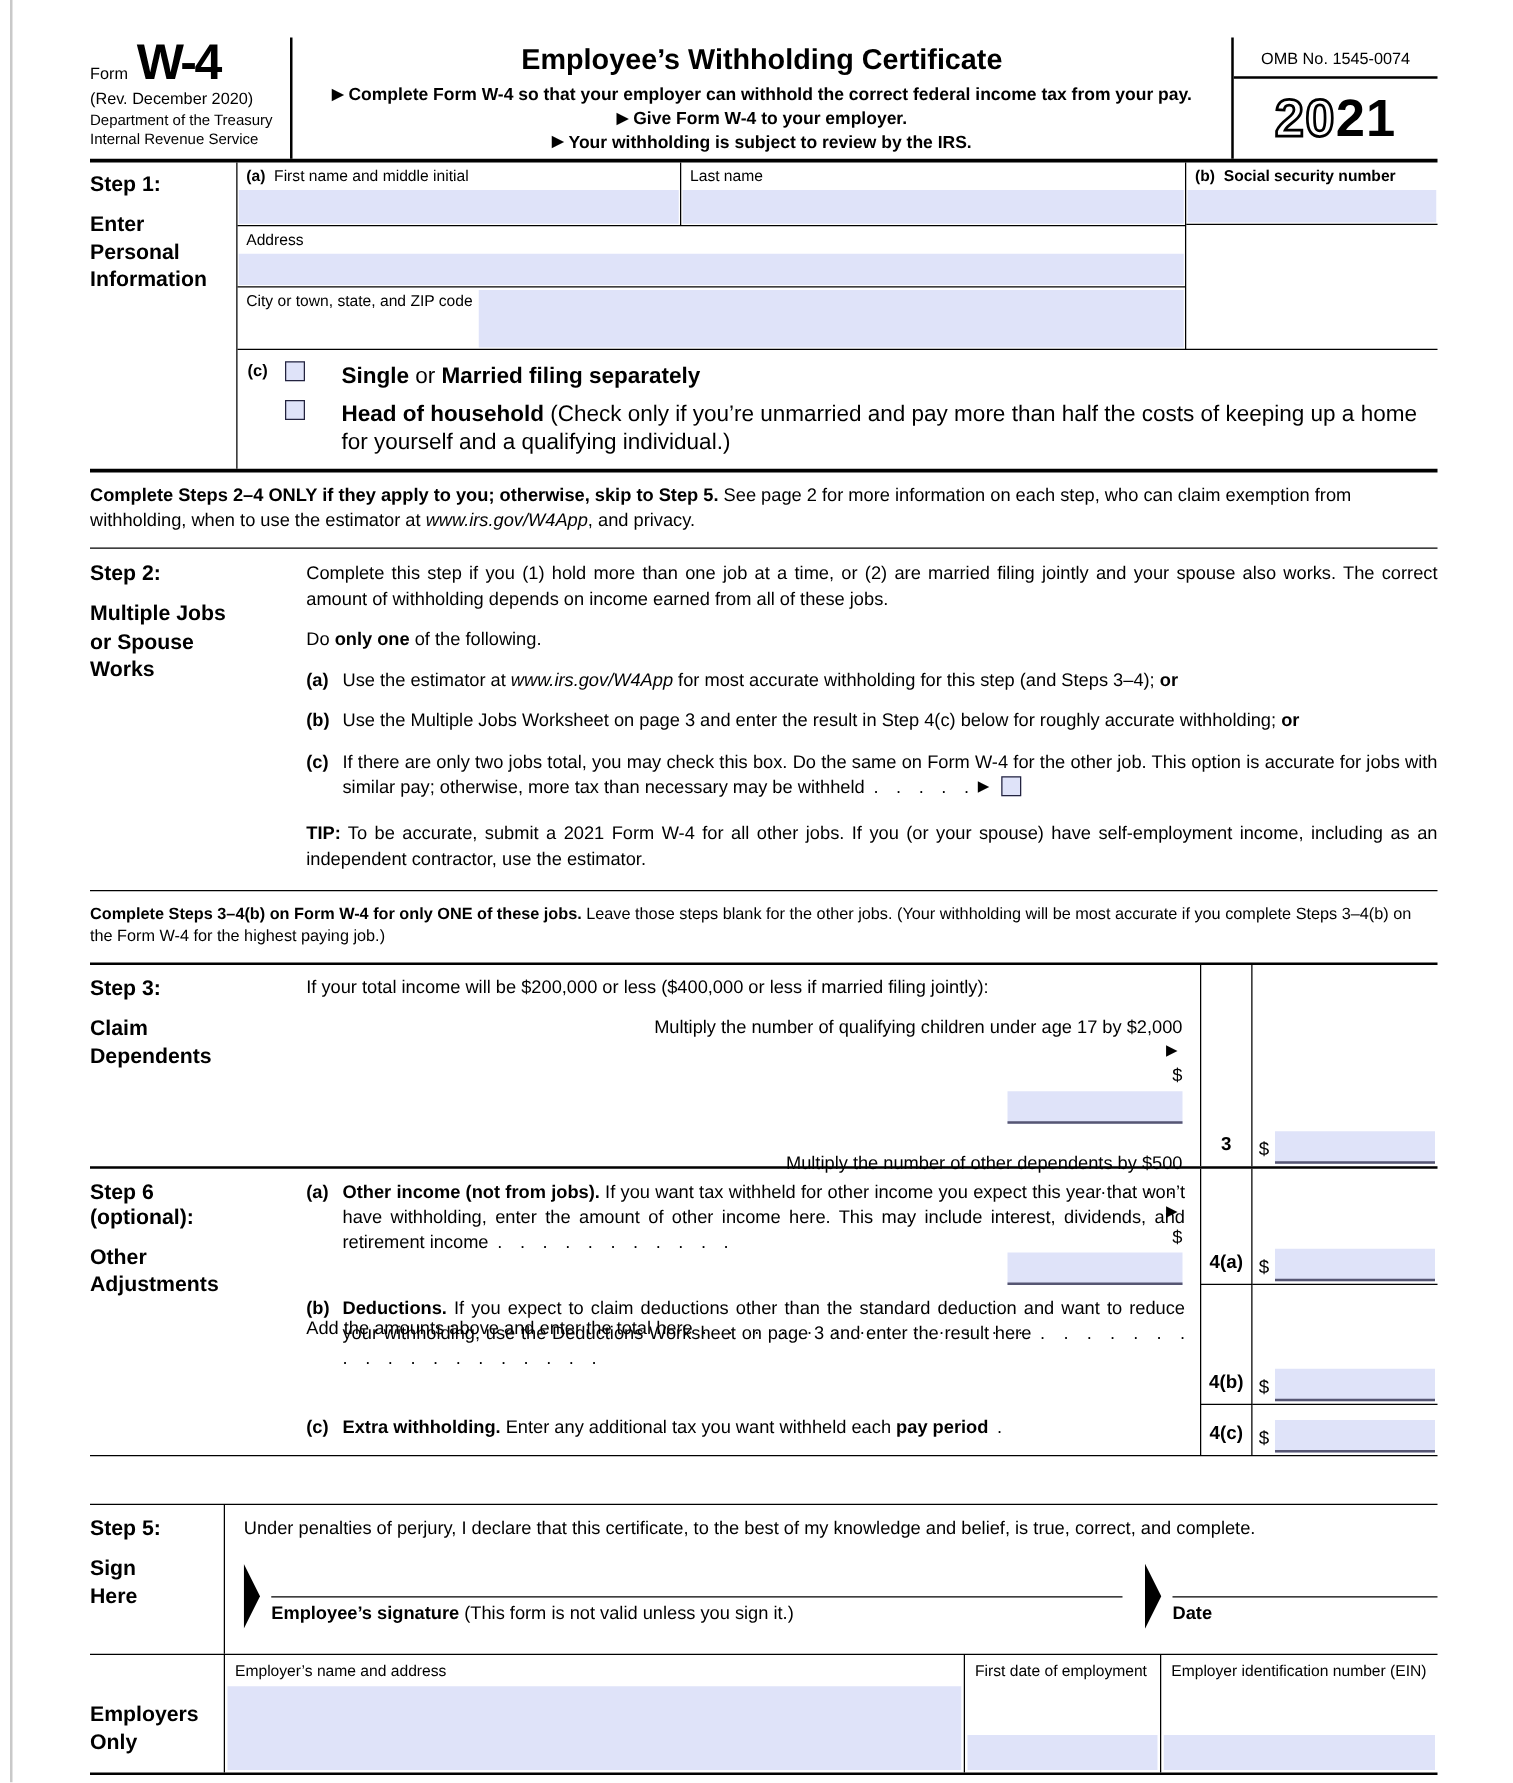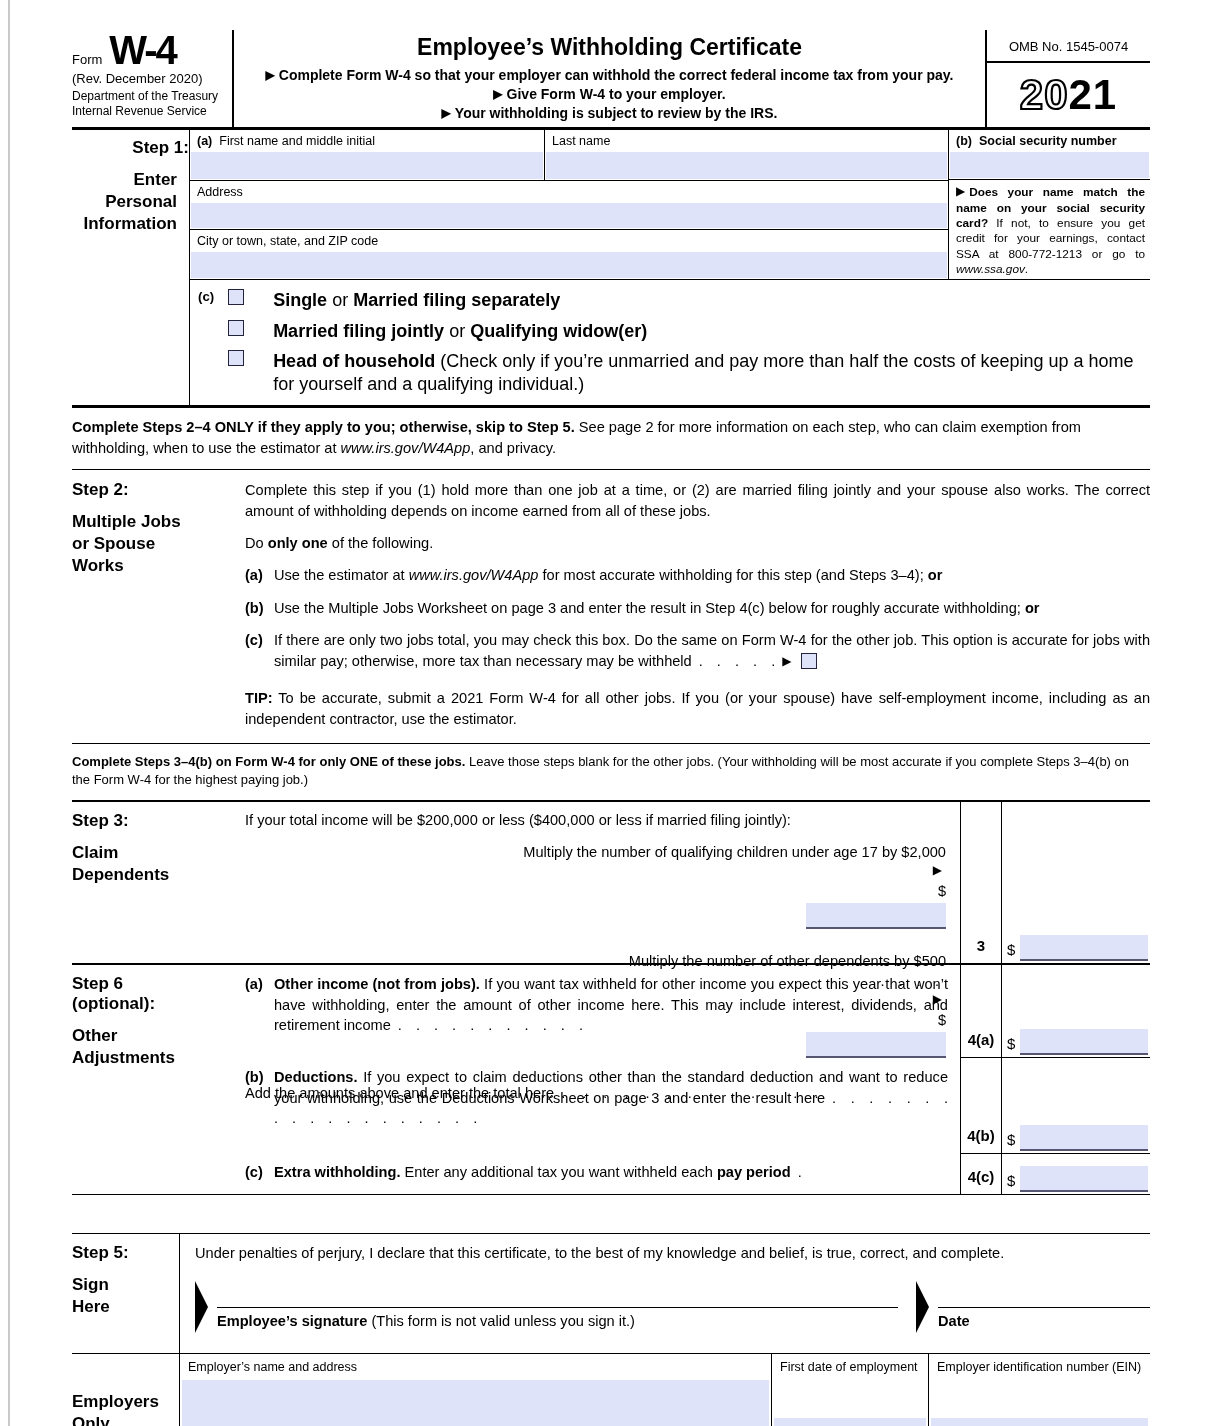--- a/index.html
+++ b/index.html
@@ -27,34 +27,34 @@
   .omb { font-size:13px; text-align:center; padding:9px 2px 7px; border-bottom:2px solid #000; }
   .year { flex:1; display:flex; align-items:center; justify-content:center; font-size:42px; font-weight:bold; letter-spacing:1px; }
   .year-outline { color:#fff; -webkit-text-stroke:2.2px #000; }
 
   
   .step-title { font-size:17px; font-weight:bold; }
   .step-sub { font-size:17px; font-weight:bold; margin-top:11px; line-height:1.3; }
 
   
   .step1 { display:flex; }
-  .s1-label { width:118px; padding-top:8px;text-align:right; }
+  .s1-label { width:118px; padding-top:8px; }
   .s1-label .step-sub { max-width:105px; }
   .s1-table { flex:1; border-left:1px solid #000; display:flex; flex-direction:column; }
   .s1-top { display:flex; }
   .s1-main { width:758px; display:flex; flex-direction:column; }
   .s1-r1 { display:flex; height:50px; }
   .cell { display:flex; flex-direction:column; }
   .cell-a { width:355px; border-right:1px solid #000; }
   .cell-b { flex:1; }
   .cell-label { font-size:12.5px; padding:4px 4px 2px 7px; }
   .cell-prefix { font-weight:bold; margin-right:7px; }
   .fill { background:#dfe3f9; flex:1; margin:2px 1px 1px 1px; }
   .s1-r2 { height:49px; border-top:1px solid #000; display:flex; flex-direction:column; }
-  .s1-r3 { height:51px; border-top:1px solid #000; border-bottom:1px solid #000; display:flex; flex-direction:column; }
+  .s1-r3 { height:51px; border-top:1px solid #000; border-bottom:1px solid #000; display:flex; flex-direction:row; }
   .s1-right { width:202px; border-left:1px solid #000; border-bottom:1px solid #000; display:flex; flex-direction:column; }
   .ssn-cell { height:50px; border-bottom:1px solid #000; display:flex; flex-direction:column; }
   .ssn-cell .cell-label { font-weight:bold; }
   .ssa-note { flex:1; font-size:11.8px; line-height:1.3; padding:5px 5px 2px 7px; text-align:justify; }
   .s1-checks { display:flex; padding:9px 0 10px 8px; gap:14px; }
   .c-prefix { font-weight:bold; font-size:13.2px; }
   .check-col { display:flex; flex-direction:column; gap:8px; }
   .check-row { display:flex; align-items:flex-start; gap:9px; }
   .cb { width:16px; height:16px; background:#dfe3f9; border:1.5px solid #23233f; display:inline-block; flex-shrink:0; }
   .check-text { font-size:18px; line-height:1.25;margin-left:20px; }
@@ -201,35 +201,28 @@
             <div class="cell s1-r3">
               <div class="cell-label"><span>City or town, state, and ZIP code</span></div>
               <div class="fill"></div>
             </div>
           </div>
           <div class="s1-right">
             <div class="cell ssn-cell">
               <div class="cell-label"><span class="cell-prefix">(b)</span><span>Social security number</span></div>
               <div class="fill"></div>
             </div>
-            <div class="ssa-note">
-              <span class="arrow-glyph">▶</span><b>Does your name match the name on your social security card?</b><span> If not, to ensure you get credit for your earnings, contact SSA at 800-772-1213 or go to </span><span class="italic">www.ssa.gov</span><span>.</span>
-            </div>
           </div>
         </div>
         <div class="s1-checks">
           <span class="c-prefix">(c)</span>
           <div class="check-col">
             <div class="check-row">
               <span class="cb"></span>
               <span class="check-text"><b>Single</b><span> or </span><b>Married filing separately</b><span></span></span>
-            </div>
-            <div class="check-row">
-              <span class="cb"></span>
-              <span class="check-text"><b>Married filing jointly</b><span> or </span><b>Qualifying widow(er)</b><span></span></span>
             </div>
             <div class="check-row">
               <span class="cb"></span>
               <span class="check-text"><b>Head of household</b><span> </span><b></b><span>(Check only if you’re unmarried and pay more than half the costs of keeping up a home for yourself and a qualifying individual.)</span></span>
             </div>
           </div>
         </div>
       </div>
     </div>
 

